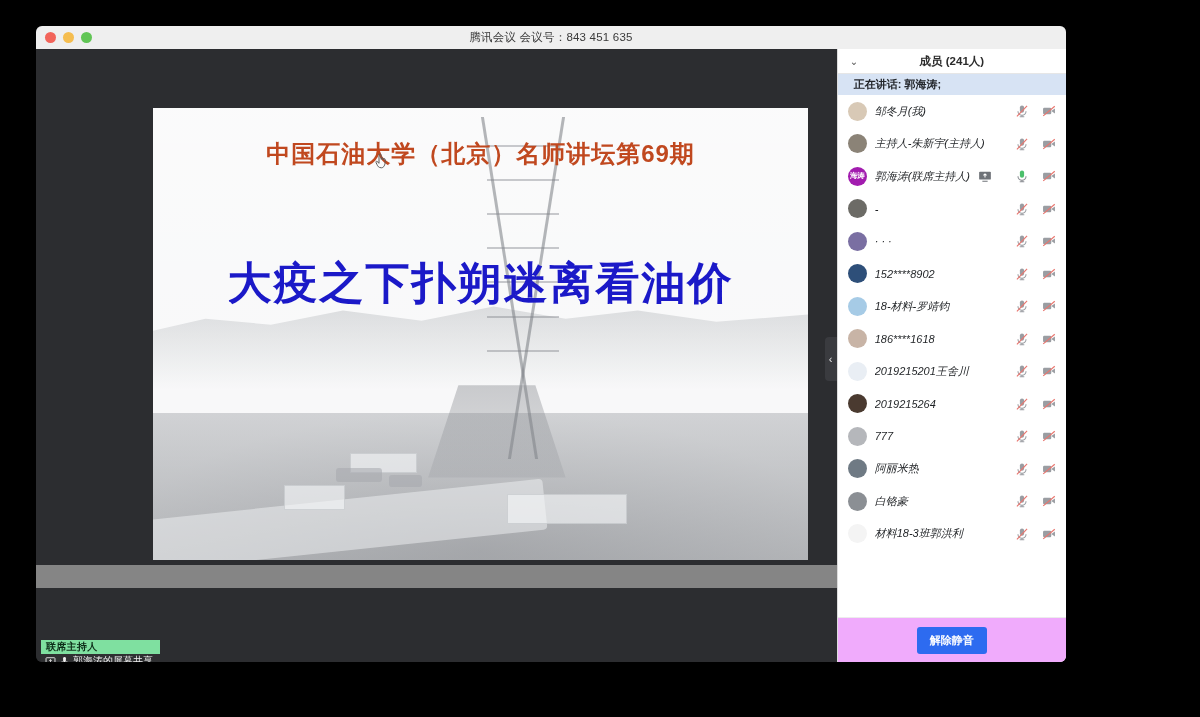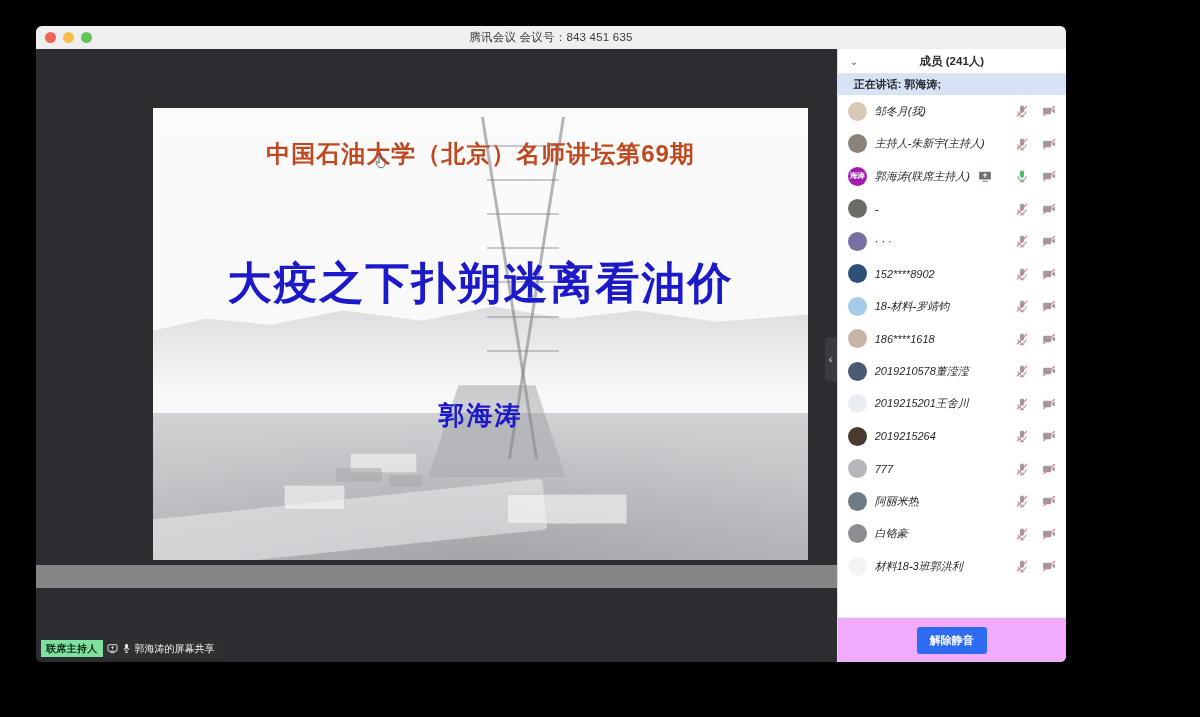--- a/index.html
+++ b/index.html
@@ -115,20 +115,21 @@
   .collapse-handle{
     position:absolute;right:0;top:288px;width:12px;height:44px;
     background:#3a3b3f;border-radius:4px 0 0 4px;
     display:flex;align-items:center;justify-content:center;
     color:#e8e8e8;font-size:11px;line-height:1;
   }
 
   .share-badge{
     position:absolute;left:5px;bottom:5px;height:17px;display:flex;align-items:stretch;
     font-size:10px;
+    flex-direction:column;
   }
   .badge-role{
     background:#7fe0a0;color:#0d2c18;font-weight:700;
     padding:0 5px;display:flex;align-items:center;letter-spacing:.3px;
   }
   .badge-info{
     background:#2f3032;color:#f0f0f0;padding:0 7px 0 4px;
     display:flex;align-items:center;gap:4px;
   }
 
@@ -217,21 +218,20 @@
             <div class="derrick-base"></div>
             <div class="shed s1"></div>
             <div class="shed s2"></div>
             <div class="shed s3"></div>
             <div class="car c1"></div>
             <div class="car c2"></div>
           </div>
 
           <div class="slide-head">中国石油大学（北京）名师讲坛第69期</div>
           <div class="slide-title">大疫之下扑朔迷离看油价</div>
-          <div class="slide-author">郭海涛</div>
         </div>
 
         <svg class="cursor" viewBox="0 0 14 18">
           <path d="M5 11V3.2a1.1 1.1 0 1 1 2.2 0v4.4m0-.6a1 1 0 1 1 2 0v1m0-.4a1 1 0 1 1 2 0v1.6c0 3.6-1.3 6.6-3.8 6.6C4.6 15.8 3.6 14 3 12.6L2 10.4c-.4-.9.9-1.7 1.5-.8L5 11.6" fill="none" stroke="#5b5b5b" stroke-width="1"></path>
         </svg>
 
         <div class="share-toolbar">
           <div class="notch"></div>
         </div>
 
@@ -394,36 +394,20 @@
                   <path d="M2.2 14.2 13.8 2.2" stroke="#e8756e" stroke-width="1.35"></path>
                 </svg>
                 <svg class="ico" viewBox="0 0 16 16">
                   <rect x="1.2" y="4.3" width="9.4" height="7.4" rx="1.4" fill="#9a9da2"></rect>
                   <path d="M11 7.6 14.8 5.1v5.8L11 8.4z" fill="#9a9da2"></path>
                   <path d="M1.4 13.6 14.6 2.6" stroke="#e8756e" stroke-width="1.35"></path>
                 </svg>
               </div>
             </div>
             <div class="prow">
-              <div class="avatar" style="background: rgb(74, 90, 114);"></div>
-              <div class="pname">2019210578董滢滢</div>
-              <div class="picons">
-                <svg class="ico" viewBox="0 0 16 16">
-                  <rect x="5.6" y="1.6" width="4.8" height="8.4" rx="2.4" fill="#9a9da2"></rect>
-                  <path d="M3.4 8.2a4.6 4.6 0 0 0 9.2 0M8 12.6v2M5.4 14.6h5.2" fill="none" stroke="#9a9da2" stroke-width="1.25"></path>
-                  <path d="M2.2 14.2 13.8 2.2" stroke="#e8756e" stroke-width="1.35"></path>
-                </svg>
-                <svg class="ico" viewBox="0 0 16 16">
-                  <rect x="1.2" y="4.3" width="9.4" height="7.4" rx="1.4" fill="#9a9da2"></rect>
-                  <path d="M11 7.6 14.8 5.1v5.8L11 8.4z" fill="#9a9da2"></path>
-                  <path d="M1.4 13.6 14.6 2.6" stroke="#e8756e" stroke-width="1.35"></path>
-                </svg>
-              </div>
-            </div>
-            <div class="prow">
               <div class="avatar" style="background: rgb(233, 238, 244);"></div>
               <div class="pname">2019215201王舍川</div>
               <div class="picons">
                 <svg class="ico" viewBox="0 0 16 16">
                   <rect x="5.6" y="1.6" width="4.8" height="8.4" rx="2.4" fill="#9a9da2"></rect>
                   <path d="M3.4 8.2a4.6 4.6 0 0 0 9.2 0M8 12.6v2M5.4 14.6h5.2" fill="none" stroke="#9a9da2" stroke-width="1.25"></path>
                   <path d="M2.2 14.2 13.8 2.2" stroke="#e8756e" stroke-width="1.35"></path>
                 </svg>
                 <svg class="ico" viewBox="0 0 16 16">
                   <rect x="1.2" y="4.3" width="9.4" height="7.4" rx="1.4" fill="#9a9da2"></rect>

